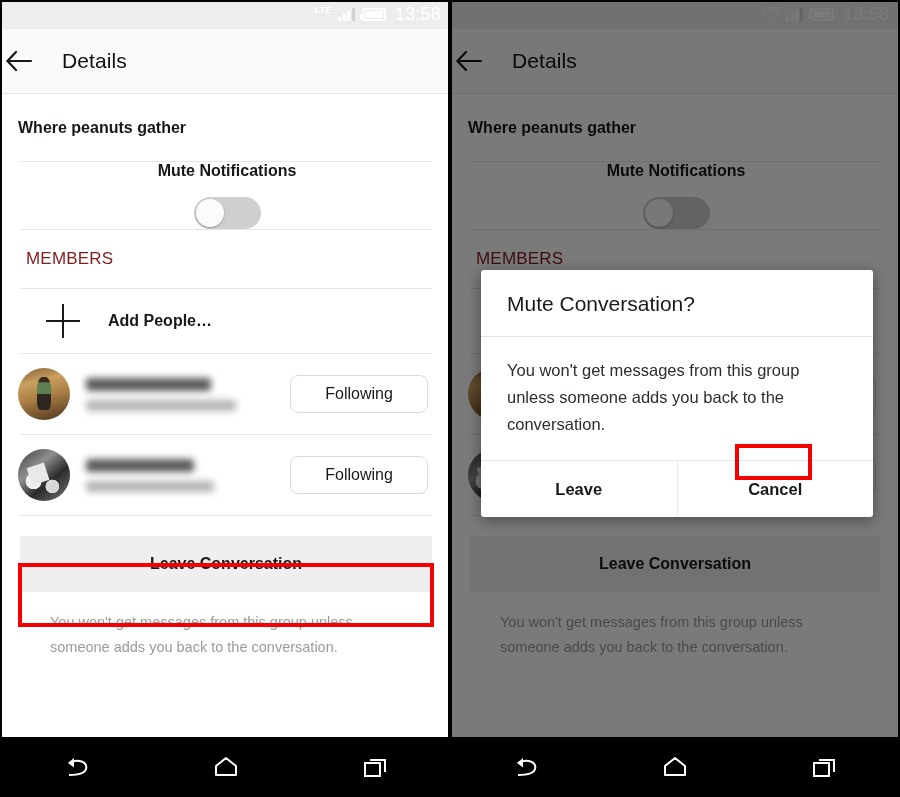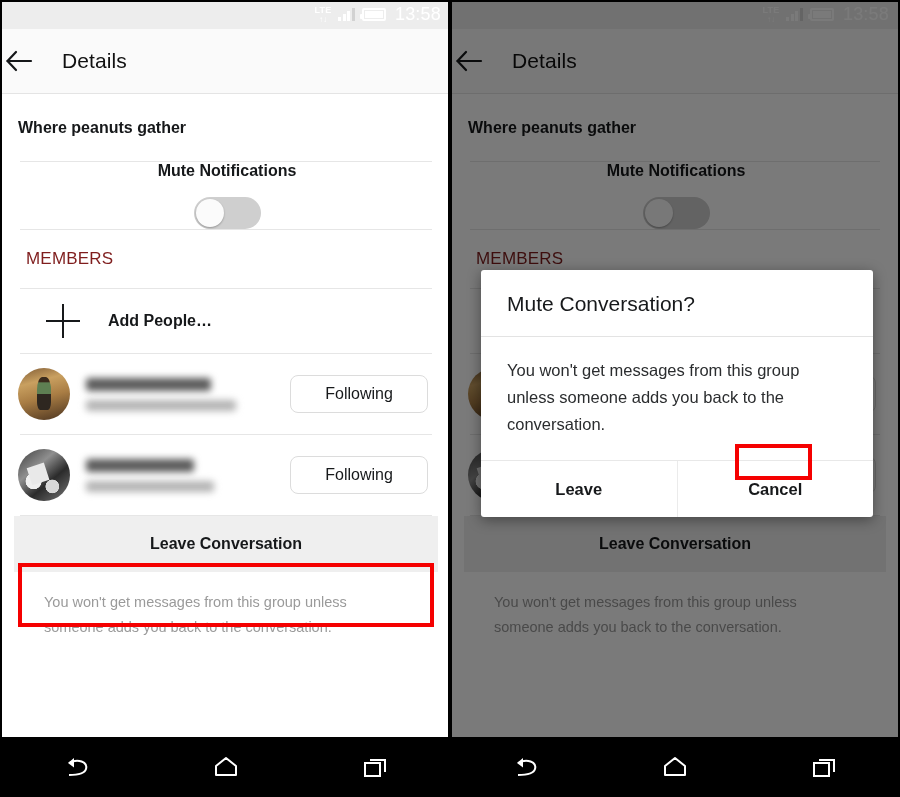--- a/index.html
+++ b/index.html
@@ -204,21 +204,21 @@
 
   .follow-btn {
     flex: 0 0 auto; min-width: 138px; height: 38px;
     border: 1px solid #dcdcdc; border-radius: 8px;
     background: #ffffff;
     display: flex; align-items: center; justify-content: center;
     font-size: 16px; color: #17191b; cursor: pointer;
   }
 
   
-  .leave-wrap { position: relative; padding: 0 12px; margin-top: 0; }
+  .leave-wrap { position: relative; padding: 0 18px; margin-top: 20px; }
   .leave-btn {
     height: 56px; background: #efefef;
     display: flex; align-items: center; justify-content: center;
     font-size: 16px; font-weight: bold; color: #16181a;
     cursor: pointer;
   }
   .leave-note {
     padding: 18px 30px 0 30px;
     font-size: 14.5px; line-height: 25px; color: #9a9a9a;
   }

